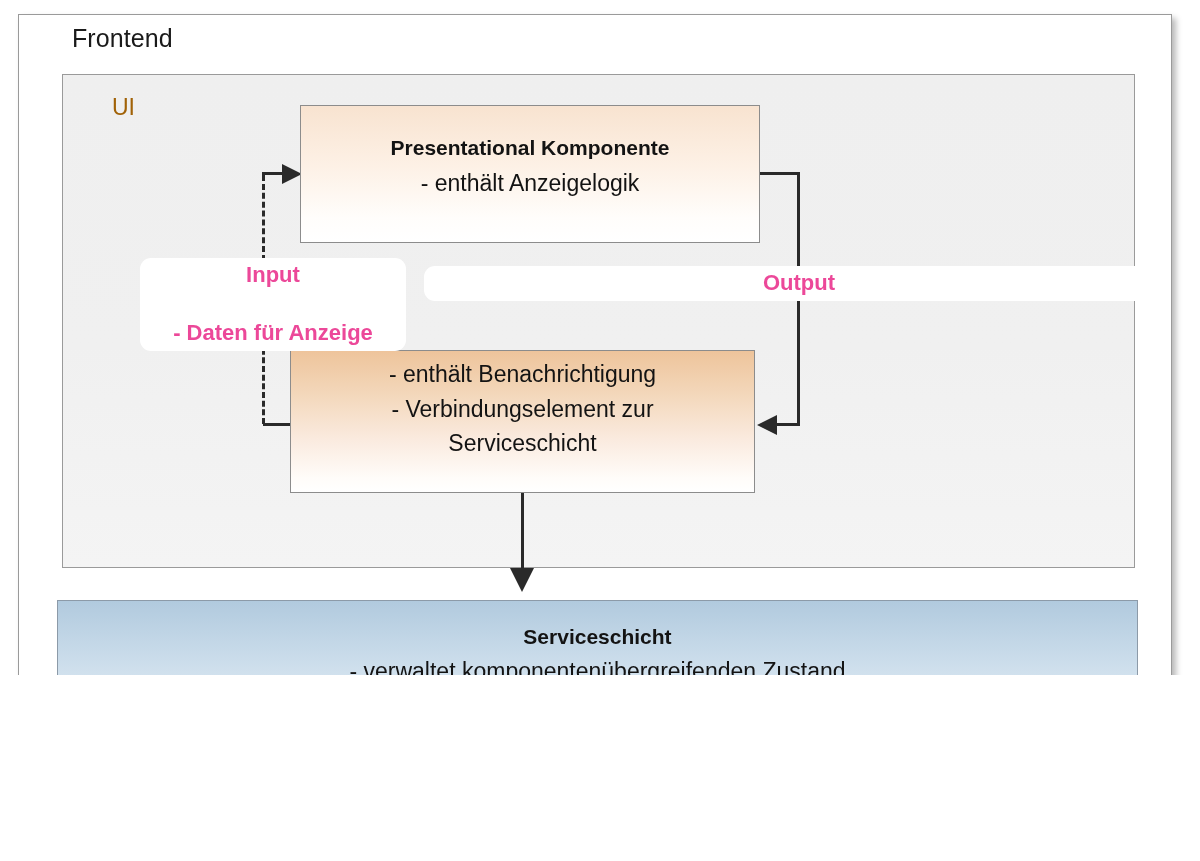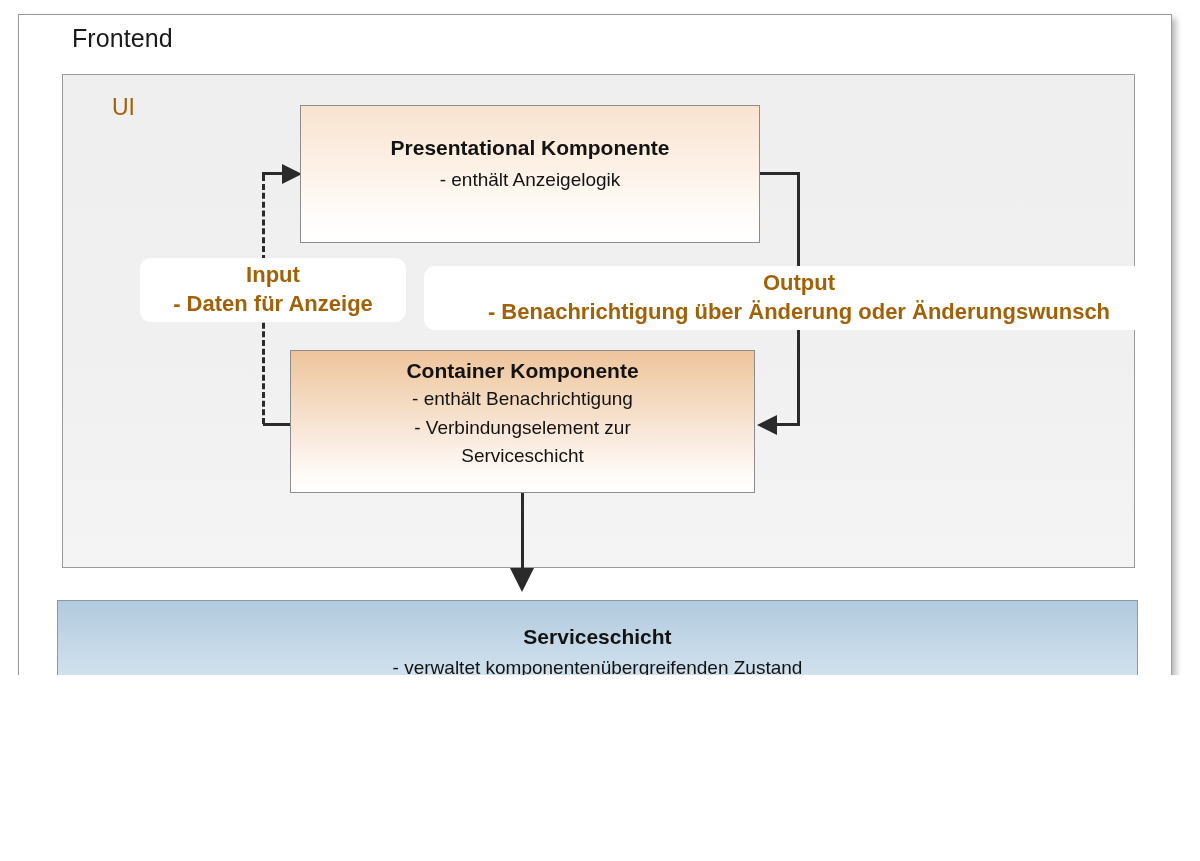--- a/index.html
+++ b/index.html
@@ -72,21 +72,21 @@
     justify-content: center;
     text-align: center;
     color: #131313;
   }
   .box .title {
     font-weight: bold;
     font-size: 21px;
     line-height: 1.35;
   }
   .box .line {
-    font-size: 19px;
+    font-size: 23px;
     line-height: 1.5;
     font-weight: normal;
   }
 
   .box-presentational {
     left: 300px;
     top: 105px;
     width: 460px;
     height: 138px;
     background: linear-gradient(180deg, #f8e3d0 0%, #fdf1e6 45%, #fffdfb 82%, #ffffff 100%);
@@ -150,29 +150,29 @@
   .arrow-down {
     border-left: 12px solid transparent;
     border-right: 12px solid transparent;
     border-top: 24px solid #2a2a2a;
   }
 
   
   .edge-label {
     position: absolute;
     background: #ffffff;
-    color: #a16207;
+    color: #ec4899;
     font-weight: bold;
     text-align: center;
     line-height: 1.32;
     white-space: nowrap;
     border-radius: 11px;
   }
   .edge-label .lbl-title { font-size: 22px; display: block; }
-  .edge-label .lbl-sub   { font-size: 22px; display: block; }
+  .edge-label .lbl-sub   { font-size: 22px; display: block; margin-top: 29px; }
 
   .label-input {
     left: 140px;
     top: 258px;
     width: 258px;
     padding: 2px 4px 4px 4px;
   }
   .label-output {
     left: 424px;
     top: 266px;
@@ -207,34 +207,32 @@
 
   <div class="conn conn-v" style="left:521px; top:493px; height:78px;"></div>
   <div class="arrow arrow-down" style="left:510px; top:568px;"></div>
 
   <div class="box box-presentational">
     <span class="title">Presentational Komponente</span>
     <span class="line">- enthält Anzeigelogik</span>
   </div>
 
   <div class="box box-container">
-    <span class="title">Container Komponente</span>
     <span class="line">- enthält Benachrichtigung</span>
     <span class="line">- Verbindungselement zur</span>
     <span class="line">Serviceschicht</span>
   </div>
 
   <div class="box box-service">
     <span class="title">Serviceschicht</span>
     <span class="line">- verwaltet komponentenübergreifenden Zustand</span>
   </div>
 
   <div class="edge-label label-input">
     <span class="lbl-title">Input</span>
     <span class="lbl-sub">- Daten für Anzeige</span>
   </div>
 
   <div class="edge-label label-output">
     <span class="lbl-title">Output</span>
-    <span class="lbl-sub">- Benachrichtigung über Änderung oder Änderungswunsch</span>
   </div>
 
 </div>
 
 </body></html>

